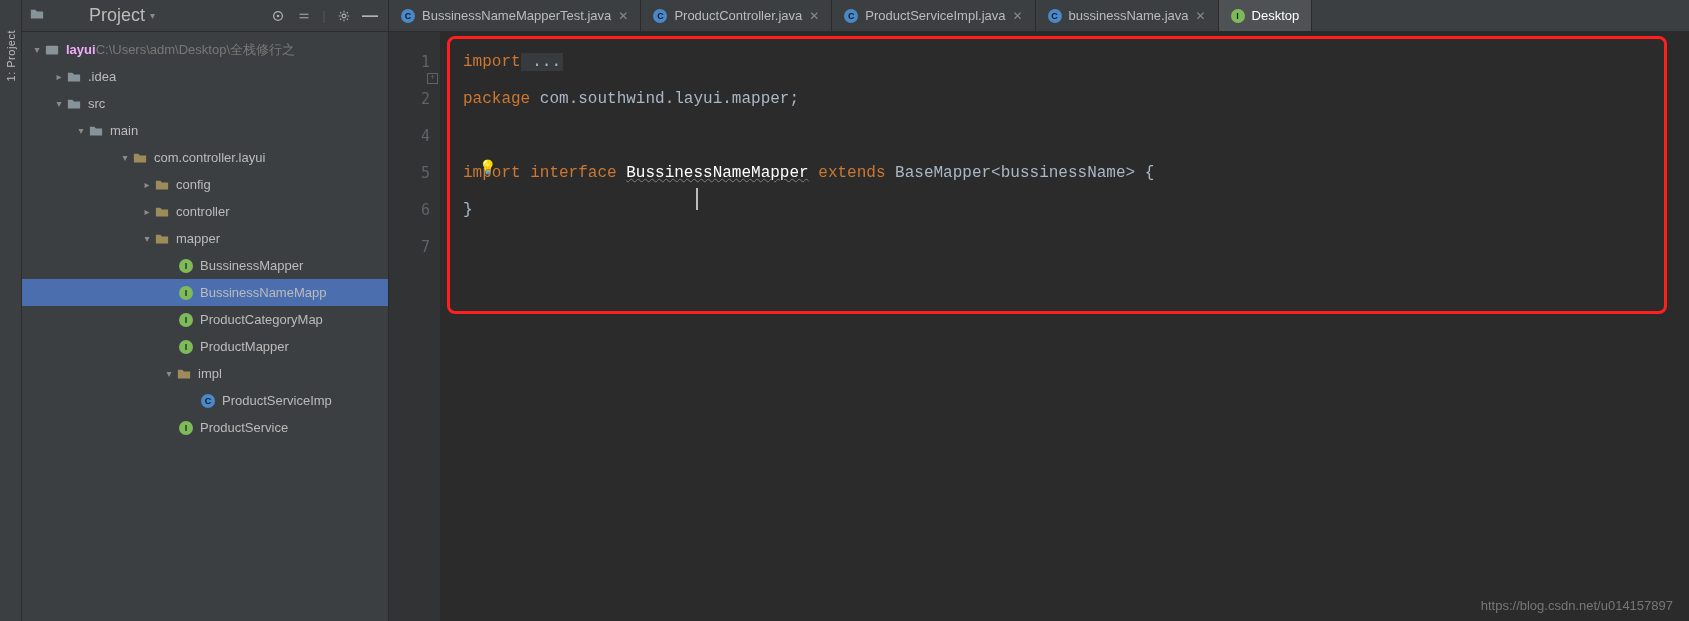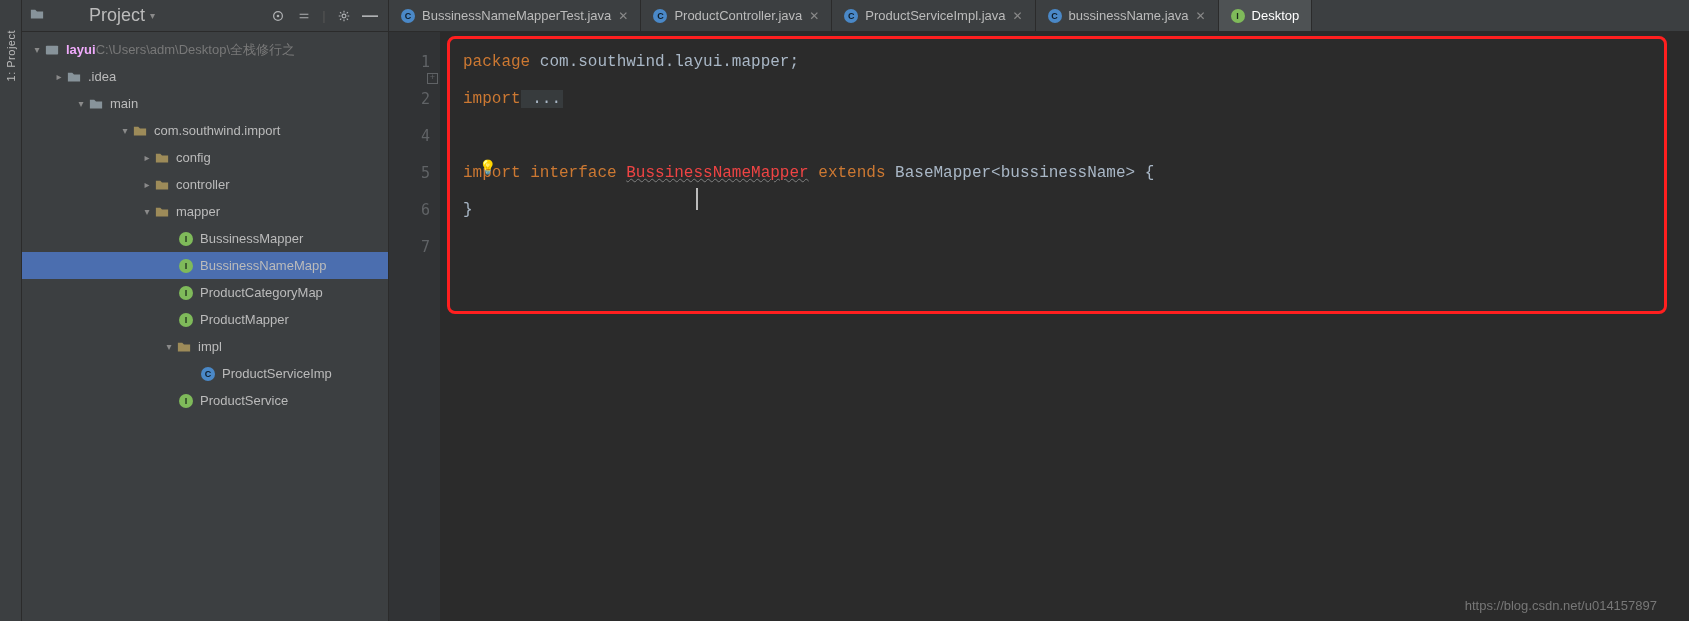--- a/index.html
+++ b/index.html
@@ -39,27 +39,27 @@
 .editor-body { flex:1; display:flex; background:#2b2b2b; }
 .gutter { width:52px; background:#313335; text-align:right; padding:12px 10px 0 0; color:#606366; font-family:Consolas,monospace; font-size:15px; line-height:37px; border-right:1px solid #2b2b2b; }
 .gutter div{height:37px;}
 .code { flex:1; padding:12px 0 0 22px; font-family:Consolas,"Courier New",monospace; font-size:16px; line-height:37px; position:relative; }
 .code-frame{ position:absolute; left:6px; top:4px; right:22px; height:278px; border:3px solid #ff1f1f; border-radius:8px; pointer-events:none; }
 .fold-mark{ position:absolute; left:-14px; top:41px; width:11px; height:11px; border:1px solid #606366; color:#606366; font-size:9px; line-height:9px; text-align:center; }
 .line{height:37px;white-space:pre;}
 .kw{color:#cc7832;}
 .pkg{color:#a9b7c6;}
 .dots{color:#a9b7c6; background:#373b3d; padding:0 2px;}
-.cls{color:#ef4444;}
+.cls{color:#ffffff;}
 .typ{color:#a9b7c6;}
 .warn-underline{ text-decoration:underline wavy #808080; text-decoration-thickness:1px; }
 .text-cursor{ position:absolute; width:2px; height:22px; background:#bbbbbb; top:156px; left:255px; animation:blink 1s step-start infinite; }
 @keyframes blink{50%{opacity:0;}}
 .bulb{ position:absolute; top:118px; left:38px; font-size:14px; }
-.watermark{ position:absolute; right:32px; bottom:8px; color:#777; font-size:13px;margin-top:40px; }
+.watermark{ position:absolute; right:16px; bottom:8px; color:#777; font-size:13px;margin-top:40px; }
 </style>
 </head>
 <body>
 
 <div class="root">
   <div class="sidebar-tab">
     <span class="label">1: Project</span>
   </div>
 
   <div class="panel">
@@ -109,38 +109,48 @@
           <span class="indent" style="width:30px;"></span>
           <span class="arrow closed"></span>
           <span class="node-ico folder-ico">
             <svg width="14" height="14" viewBox="0 0 16 16">
               <path d="M1 3h5l2 2h7v8H1z"></path>
             </svg>
           </span>
           <span class="label-main">.idea</span>
         </div>
       <div class="tree-row">
+          <span class="indent" style="width:30px;"></span>
+          <span class="arrow open"></span>
+          <span class="node-ico folder-ico">
+            <svg width="14" height="14" viewBox="0 0 16 16">
+              <path d="M1 3h5l2 2h7v8H1z"></path>
+            </svg>
+          </span>
+          <span class="label-main">src</span>
+        </div>
+      <div class="tree-row">
           <span class="indent" style="width:52px;"></span>
           <span class="arrow open"></span>
           <span class="node-ico folder-ico">
             <svg width="14" height="14" viewBox="0 0 16 16">
               <path d="M1 3h5l2 2h7v8H1z"></path>
             </svg>
           </span>
           <span class="label-main">main</span>
         </div>
       <div class="tree-row">
           <span class="indent" style="width:96px;"></span>
           <span class="arrow open"></span>
           <span class="node-ico folder-pkg">
             <svg width="14" height="14" viewBox="0 0 16 16">
               <path d="M1 3h5l2 2h7v8H1z"></path>
             </svg>
           </span>
-          <span class="label-main">com.southwind.import</span>
+          <span class="label-main">com.controller.layui</span>
         </div>
       <div class="tree-row">
           <span class="indent" style="width:118px;"></span>
           <span class="arrow closed"></span>
           <span class="node-ico folder-pkg">
             <svg width="14" height="14" viewBox="0 0 16 16">
               <path d="M1 3h5l2 2h7v8H1z"></path>
             </svg>
           </span>
           <span class="label-main">config</span>
@@ -254,22 +264,22 @@
         <div>2</div>
         <div>4</div>
         <div>5</div>
         <div>6</div>
         <div>7</div>
       </div>
       <div class="code">
         <div class="fold-mark">+</div>
         <div class="code-frame"></div>
         <div class="bulb">💡</div>
+        <div class="line"><span class="kw">import</span><span class="dots"> ...</span></div>
         <div class="line"><span class="kw">package</span><span class="pkg"> com.southwind.layui.mapper;</span></div>
-        <div class="line"><span class="kw">import</span><span class="dots"> ...</span></div>
         <div class="line"></div>
         <div class="line"><span class="kw">import</span><span class="kw"> interface </span><span class="cls warn-underline">BussinessNameMapper</span><span class="kw"> extends </span><span class="typ">BaseMapper&lt;</span><span class="typ">bussinessName</span><span class="typ">&gt; {</span></div>
         <div class="line"><span>}</span></div>
         <div class="line"></div>
         <div class="text-cursor"></div>
       </div>
     </div>
     <div class="watermark">https://blog.csdn.net/u014157897</div>
   </div>
 </div>

